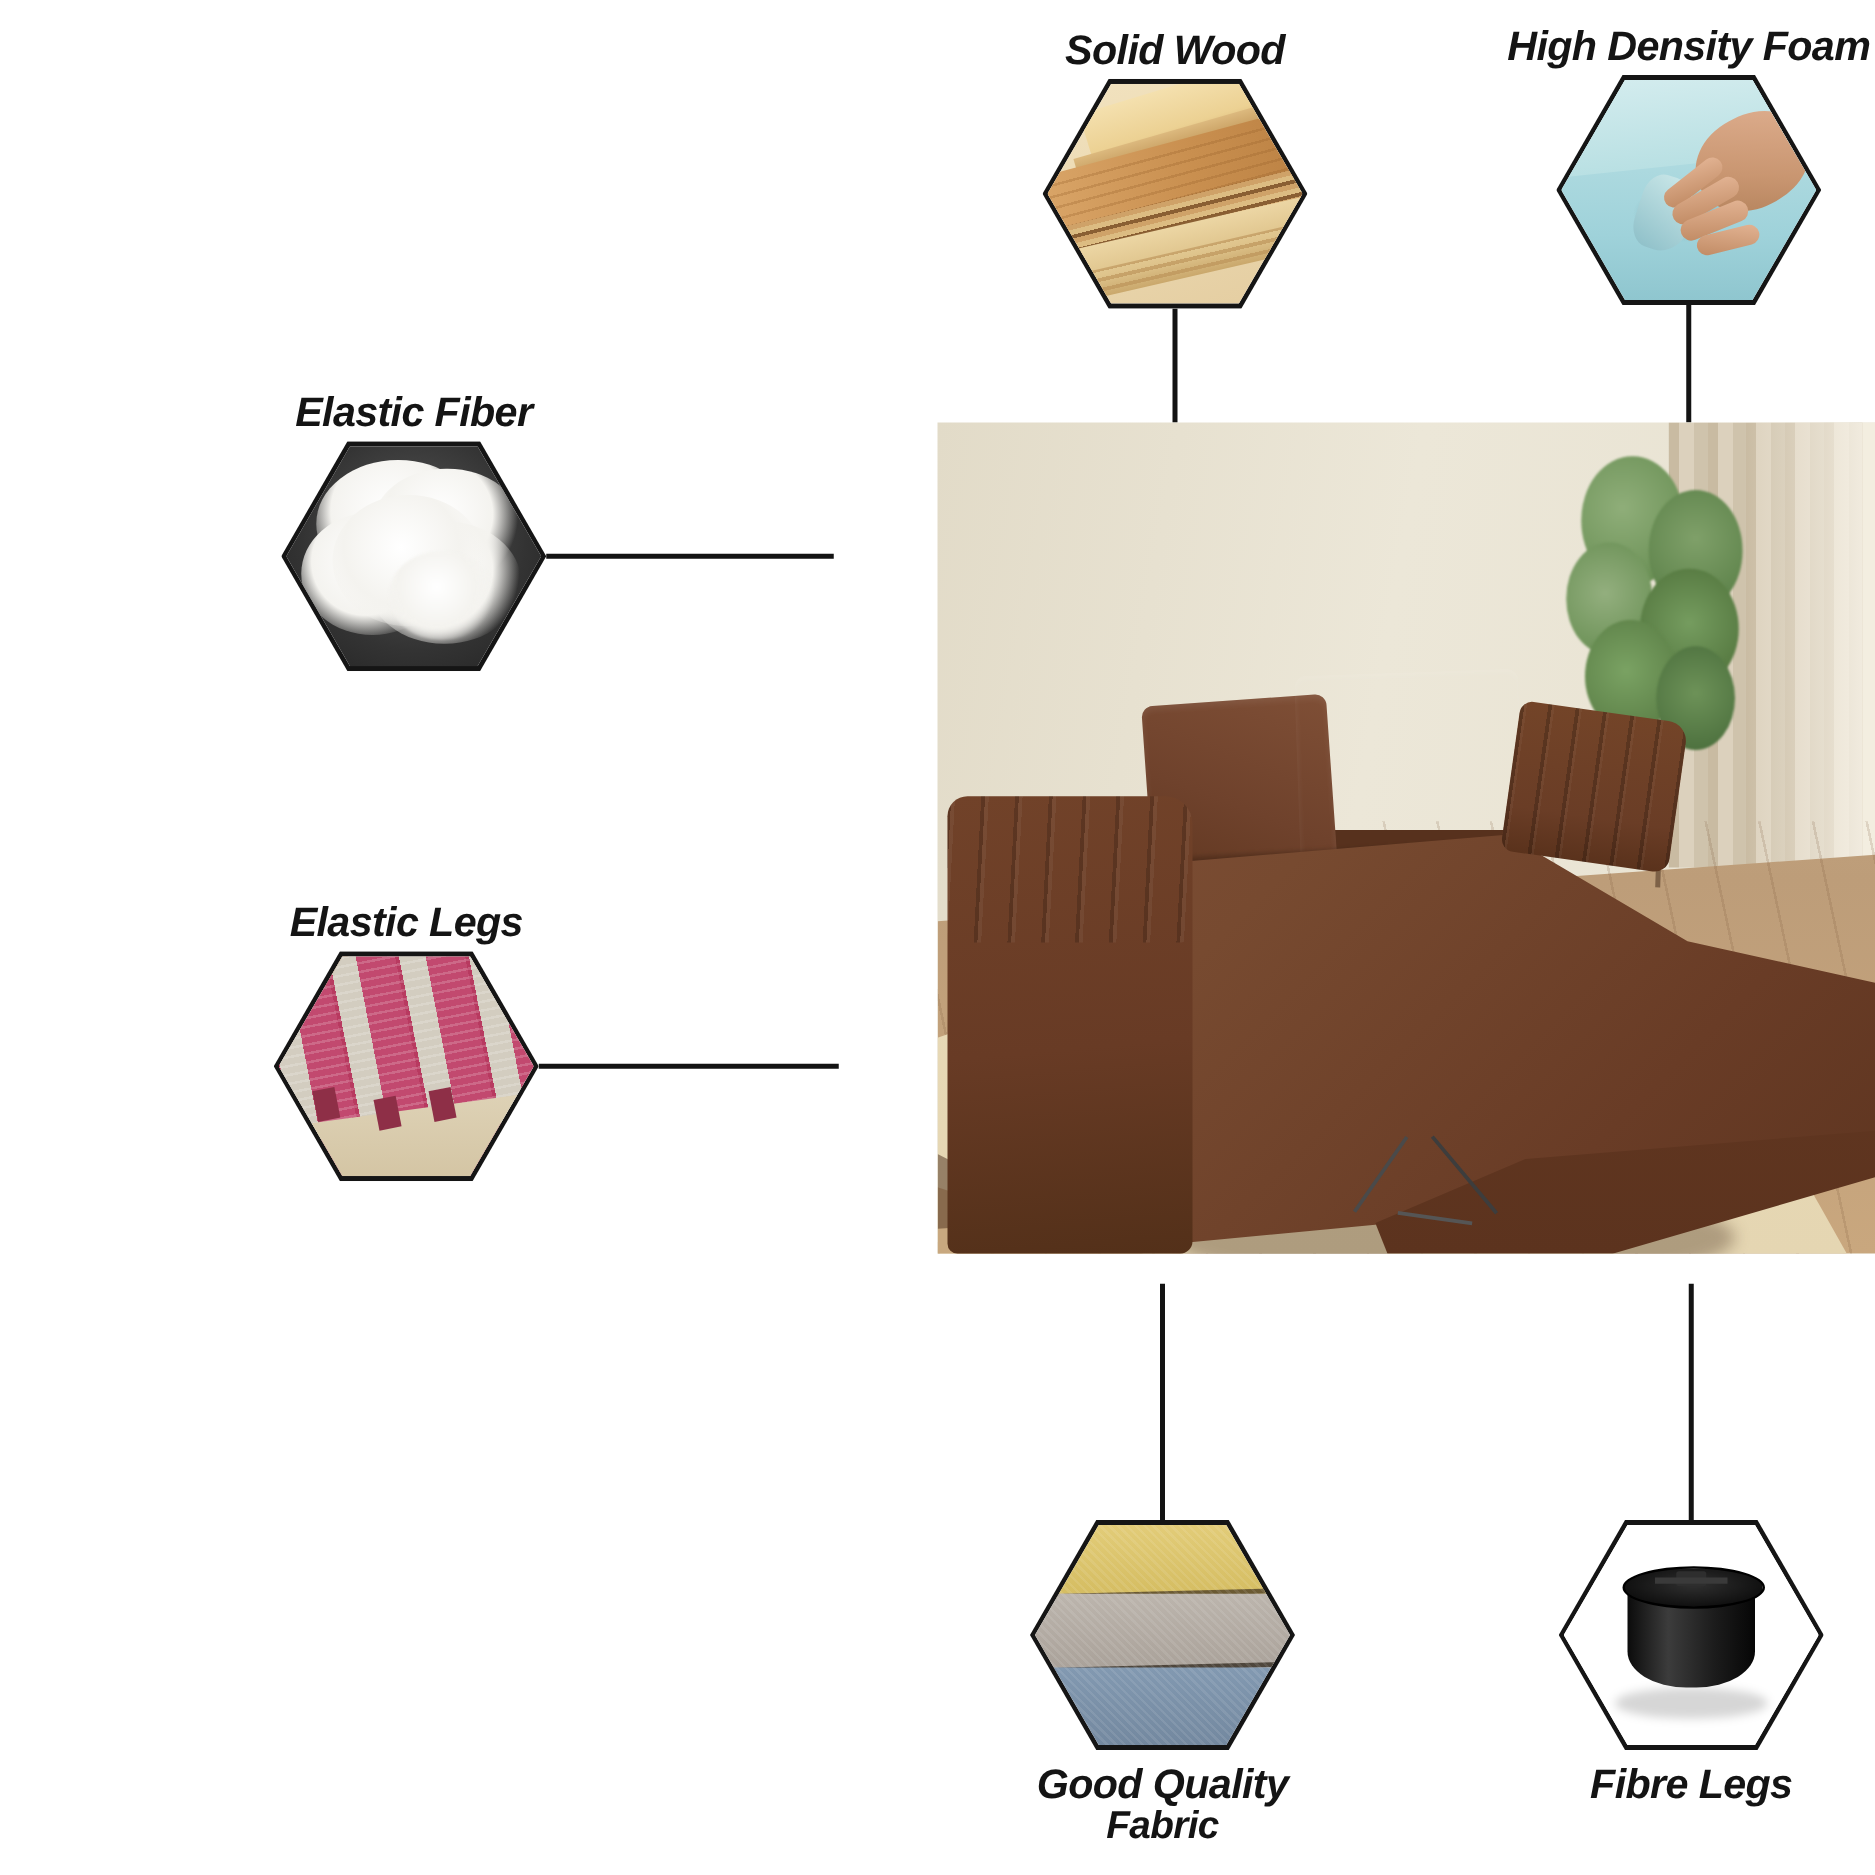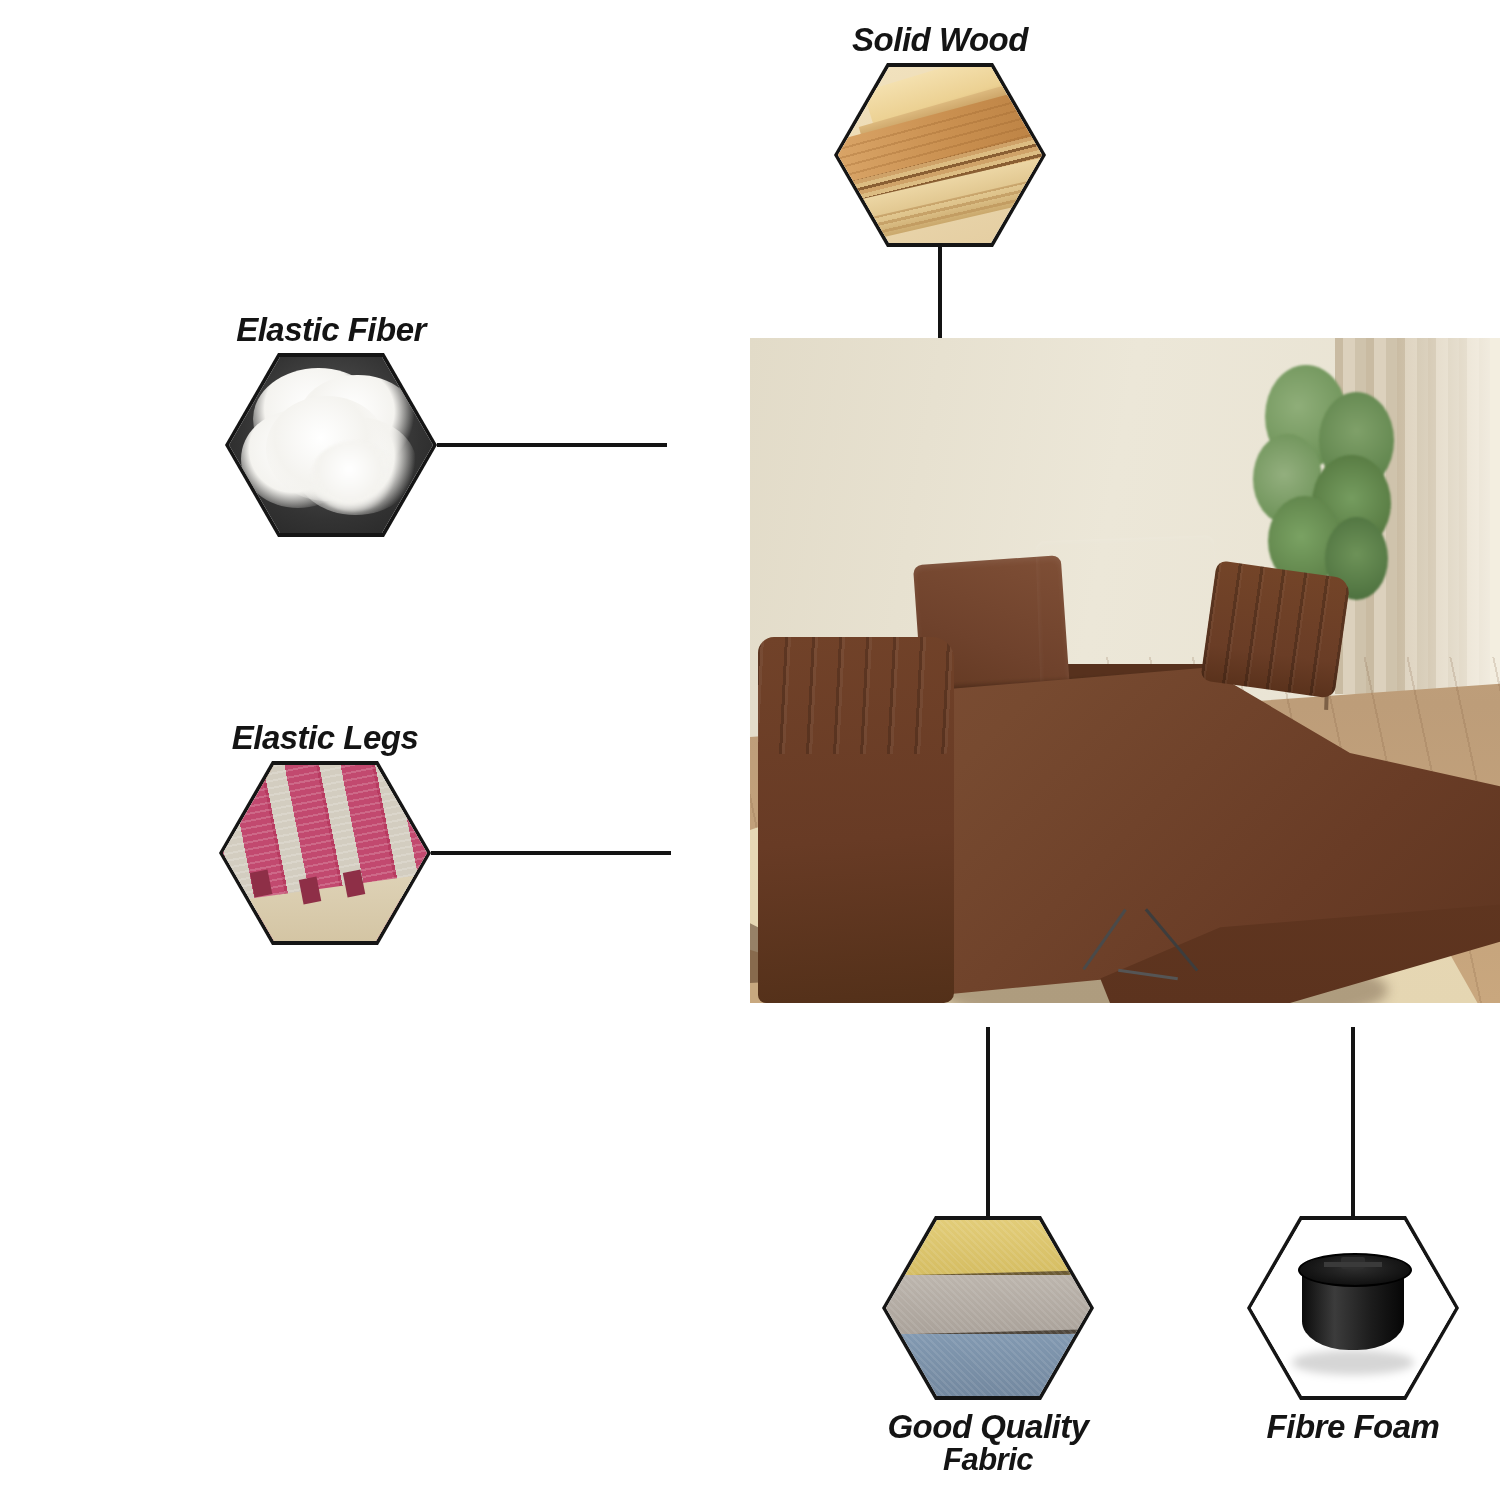--- a/index.html
+++ b/index.html
@@ -24,21 +24,21 @@
   .conn.right{left:100%;top:50%;margin-top:-2px;height:4px;}
 
   .f-solidwood{left:834px;top:63px;}
   .f-solidwood .conn.down{height:91px;}
   .f-foam{left:1245px;top:60px;}
   .f-foam .conn.down{height:94px;}
   .f-fiber{left:225px;top:353px;}
   .f-fiber .conn.right{width:230px;}
   .f-belt{left:219px;top:761px;}
   .f-belt .conn.right{width:240px;}
-  .f-fabric{left:882px;top:1216px;}
+  .f-fabric{left:824px;top:1216px;}
   .f-fabric .conn.up{height:189px;}
   .f-legs{left:1247px;top:1216px;}
   .f-legs .conn.up{height:189px;}
 
   
   .hexf > div{position:absolute;}
 
   
   .wood-bg{inset:0;background:linear-gradient(160deg,#f2e3c0,#e4cda0);}
   .wood-p1{left:14%;top:2%;width:66%;height:26%;transform:rotate(-17deg);
@@ -193,20 +193,36 @@
       <div class="wood-p1e"></div>
       <div class="wood-p2"></div>
       <div class="wood-p2g"></div>
       <div class="wood-p2e"></div>
       <div class="wood-p3"></div>
       <div class="wood-p3g"></div>
     </div>
     <div class="conn down"></div>
   </div>
 
+  <div class="feature f-foam">
+    <div class="flabel above">High Density Foam</div>
+    <div class="hexb"></div>
+    <div class="hexf">
+      <div class="foam-bg"></div>
+      <div class="foam-top"></div>
+      <div class="foam-crease"></div>
+      <div class="foam-curl"></div>
+      <div class="hand-palm"></div>
+      <div class="finger fing1"></div>
+      <div class="finger fing2"></div>
+      <div class="finger fing3"></div>
+      <div class="finger fing4"></div>
+    </div>
+    <div class="conn down"></div>
+  </div>
 
   <div class="feature f-fiber">
     <div class="flabel above">Elastic Fiber</div>
     <div class="hexb"></div>
     <div class="hexf">
       <div class="fiber-bg"></div>
       <div class="fluff fl1"></div>
       <div class="fluff fl2"></div>
       <div class="fluff fl3"></div>
       <div class="fluff fl4"></div>
@@ -249,21 +265,21 @@
   <div class="feature f-legs">
     <div class="hexb"></div>
     <div class="hexf">
       <div class="legs-bg"></div>
       <div class="leg-shadow"></div>
       <div class="leg-body"></div>
       <div class="leg-top"></div>
       <div class="leg-hub"></div>
       <div class="leg-bar"></div>
     </div>
-    <div class="flabel below">Fibre Foam</div>
+    <div class="flabel below">Fibre Legs</div>
     <div class="conn up"></div>
   </div>
 
   <div class="photo">
     <div class="ph-curtain"></div>
     <div class="ph-curtain-light"></div>
     <div class="ph-wallsliver"></div>
     <div class="ph-floor"></div>
     <div class="ph-floor-planks"></div>
     <div class="ph-rug"></div>

